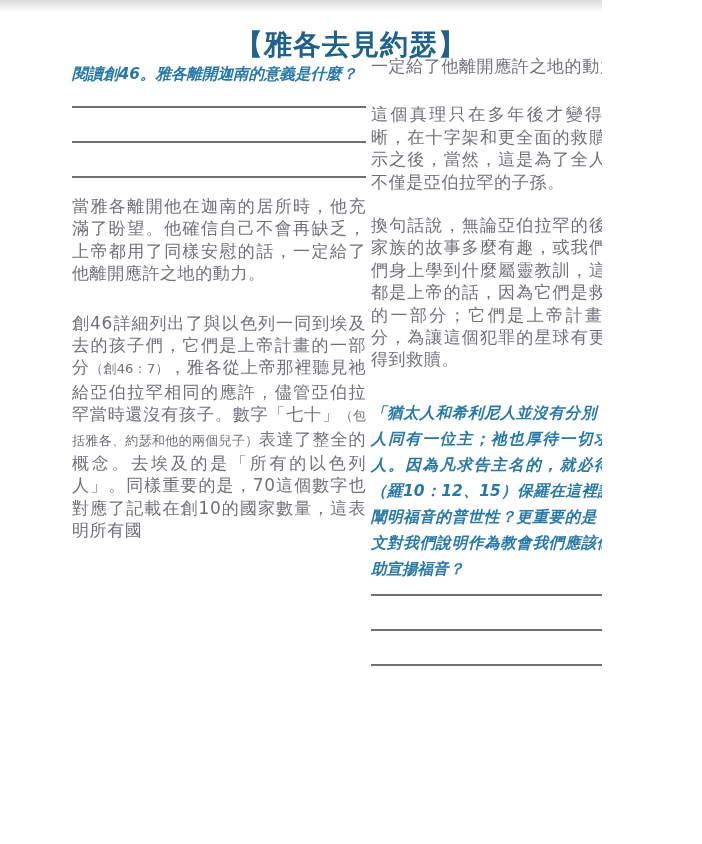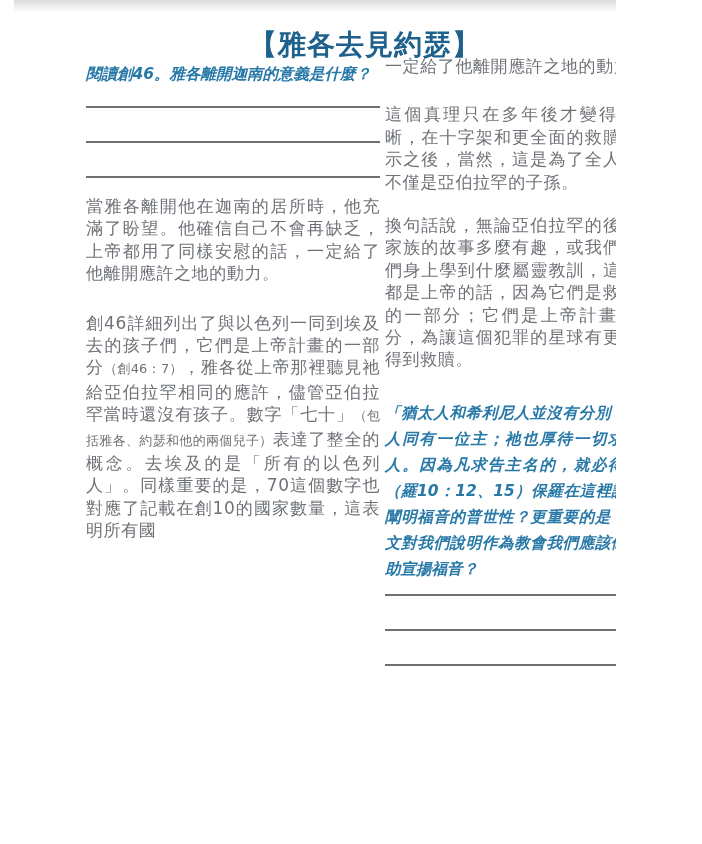--- a/index.html
+++ b/index.html
@@ -1,18 +1,18 @@
 <!DOCTYPE html>
 <html><head>
 <meta charset="utf-8">
 <style>
   html, body { margin:0; padding:0; background:#ffffff; }
   .page {
     position:relative; width:602px; height:844px; background:#ffffff;
-    font-family:"DejaVu Sans","Liberation Sans",sans-serif; overflow:hidden;margin-left:14px;
+    font-family:"DejaVu Sans","Liberation Sans",sans-serif; overflow:hidden;
   }
   .top-shadow {
     position:absolute; top:0; left:0; width:702px; height:12px;
     background:linear-gradient(#dadada, #ffffff);
   }
   .doc-title {
     position:absolute; top:9px; left:0; width:702px; text-align:center;
     font-family:"DejaVu Serif","Liberation Serif",serif;
     font-weight:bold; font-size:28px; line-height:34px; color:#1e618c;
     letter-spacing:1px;

